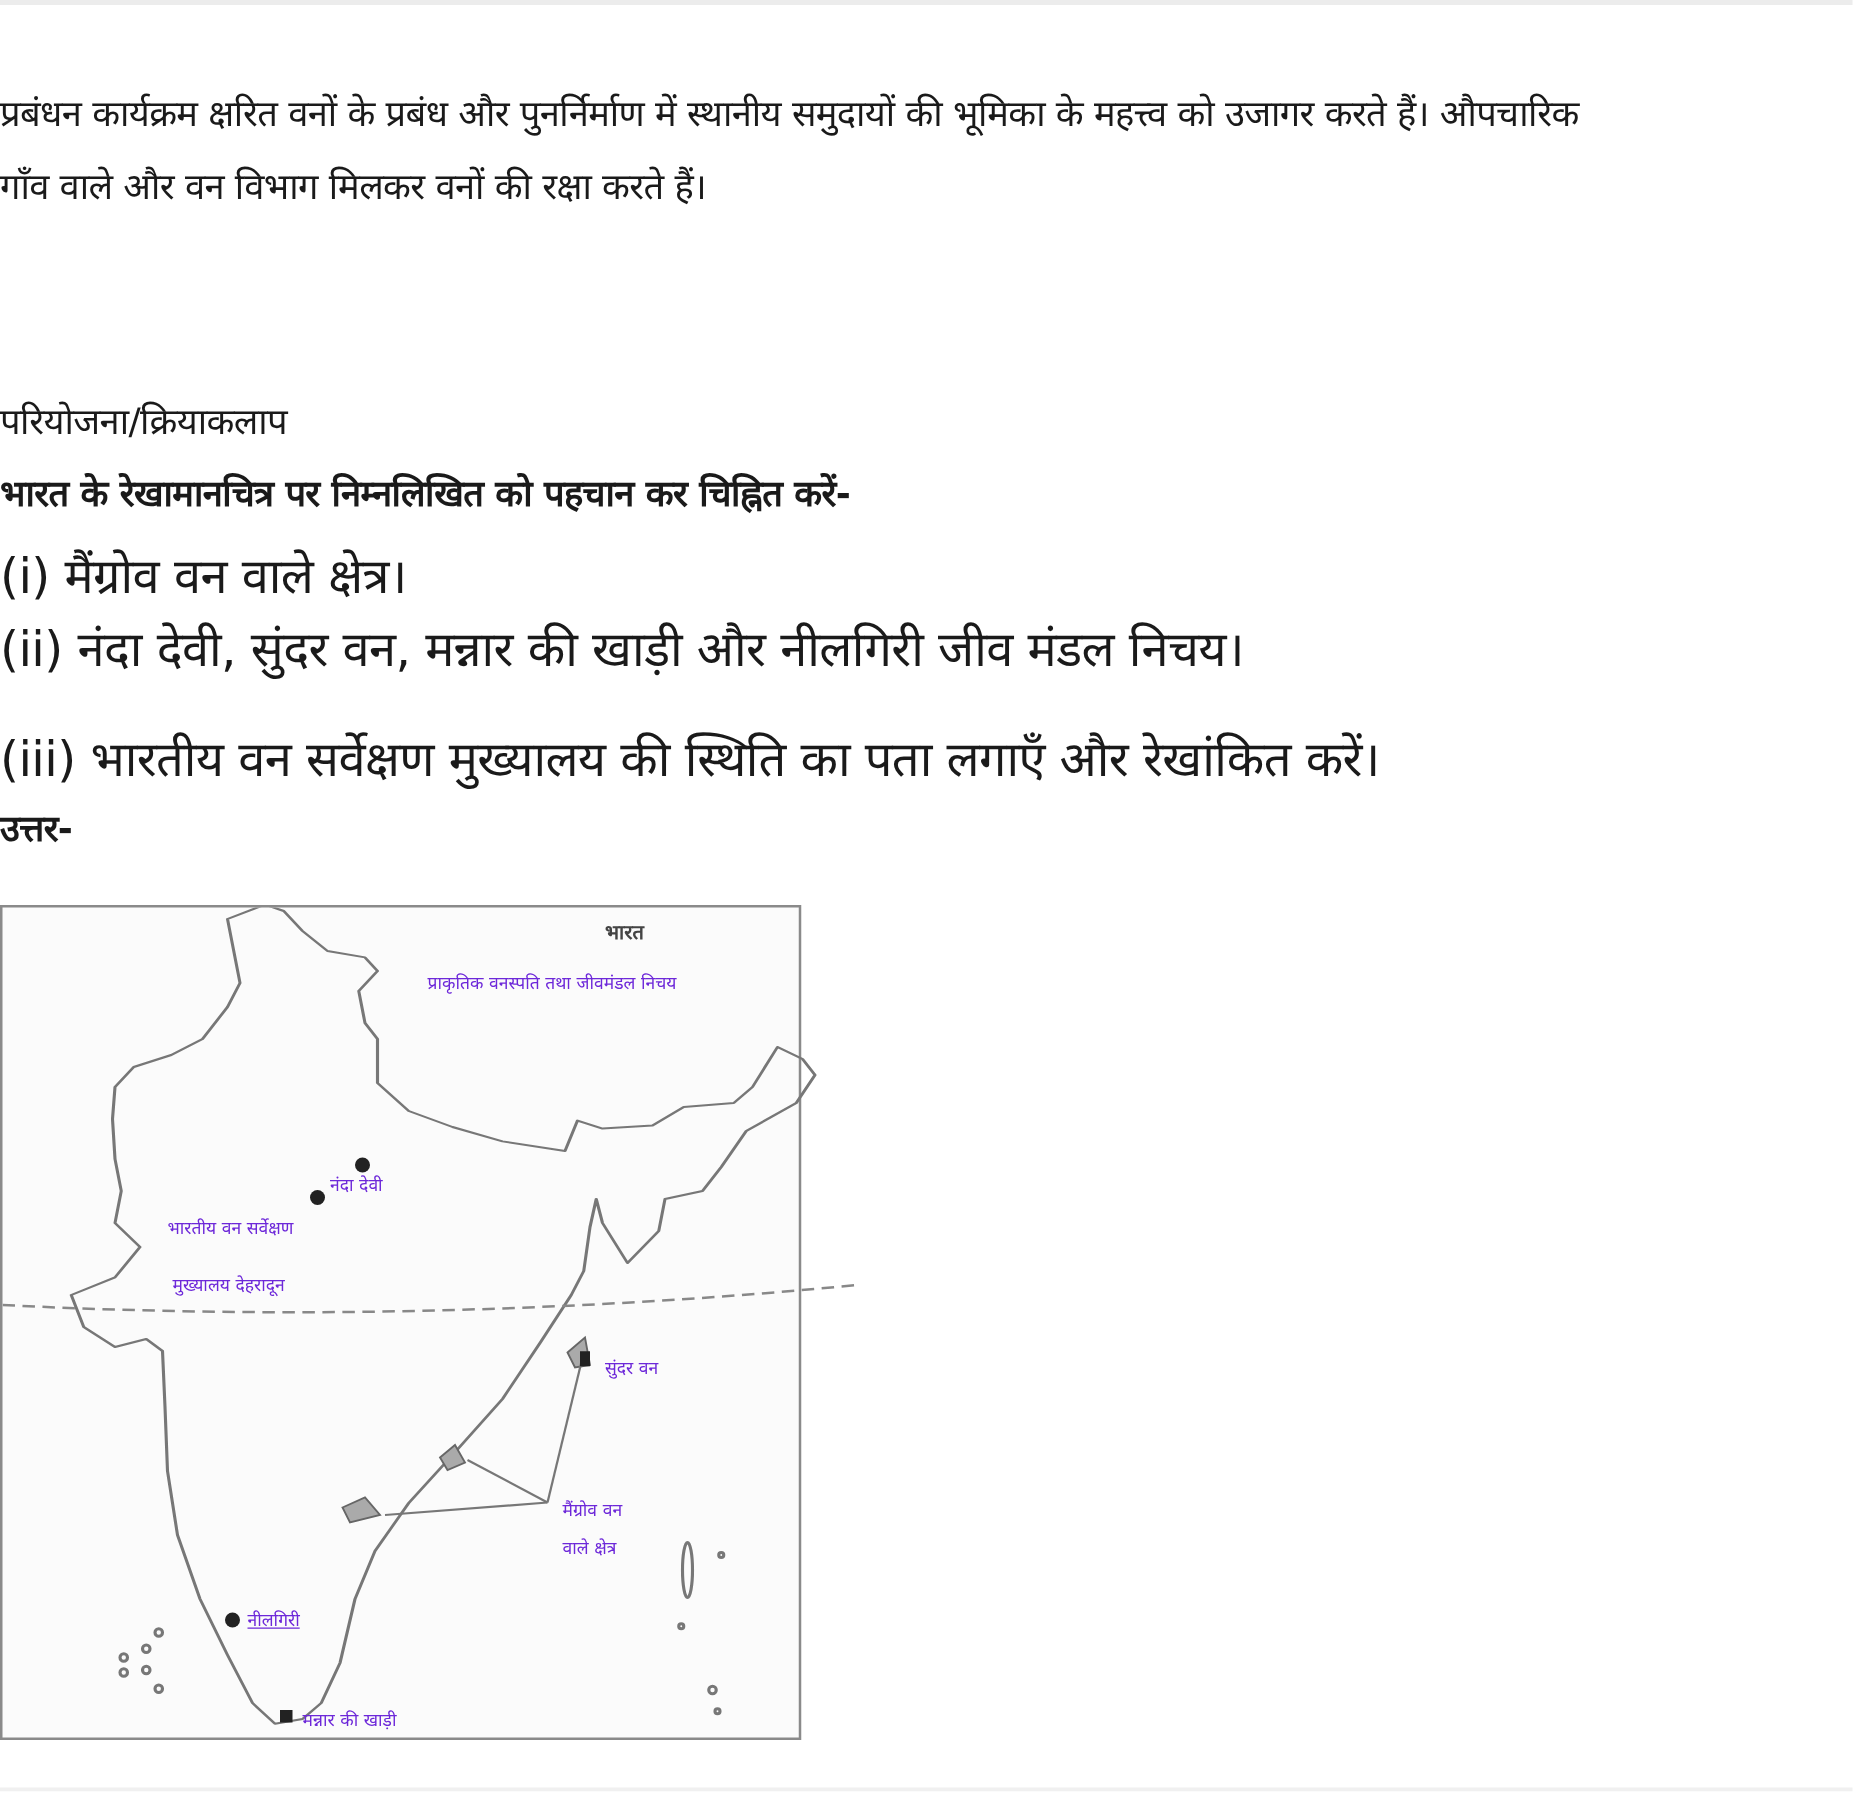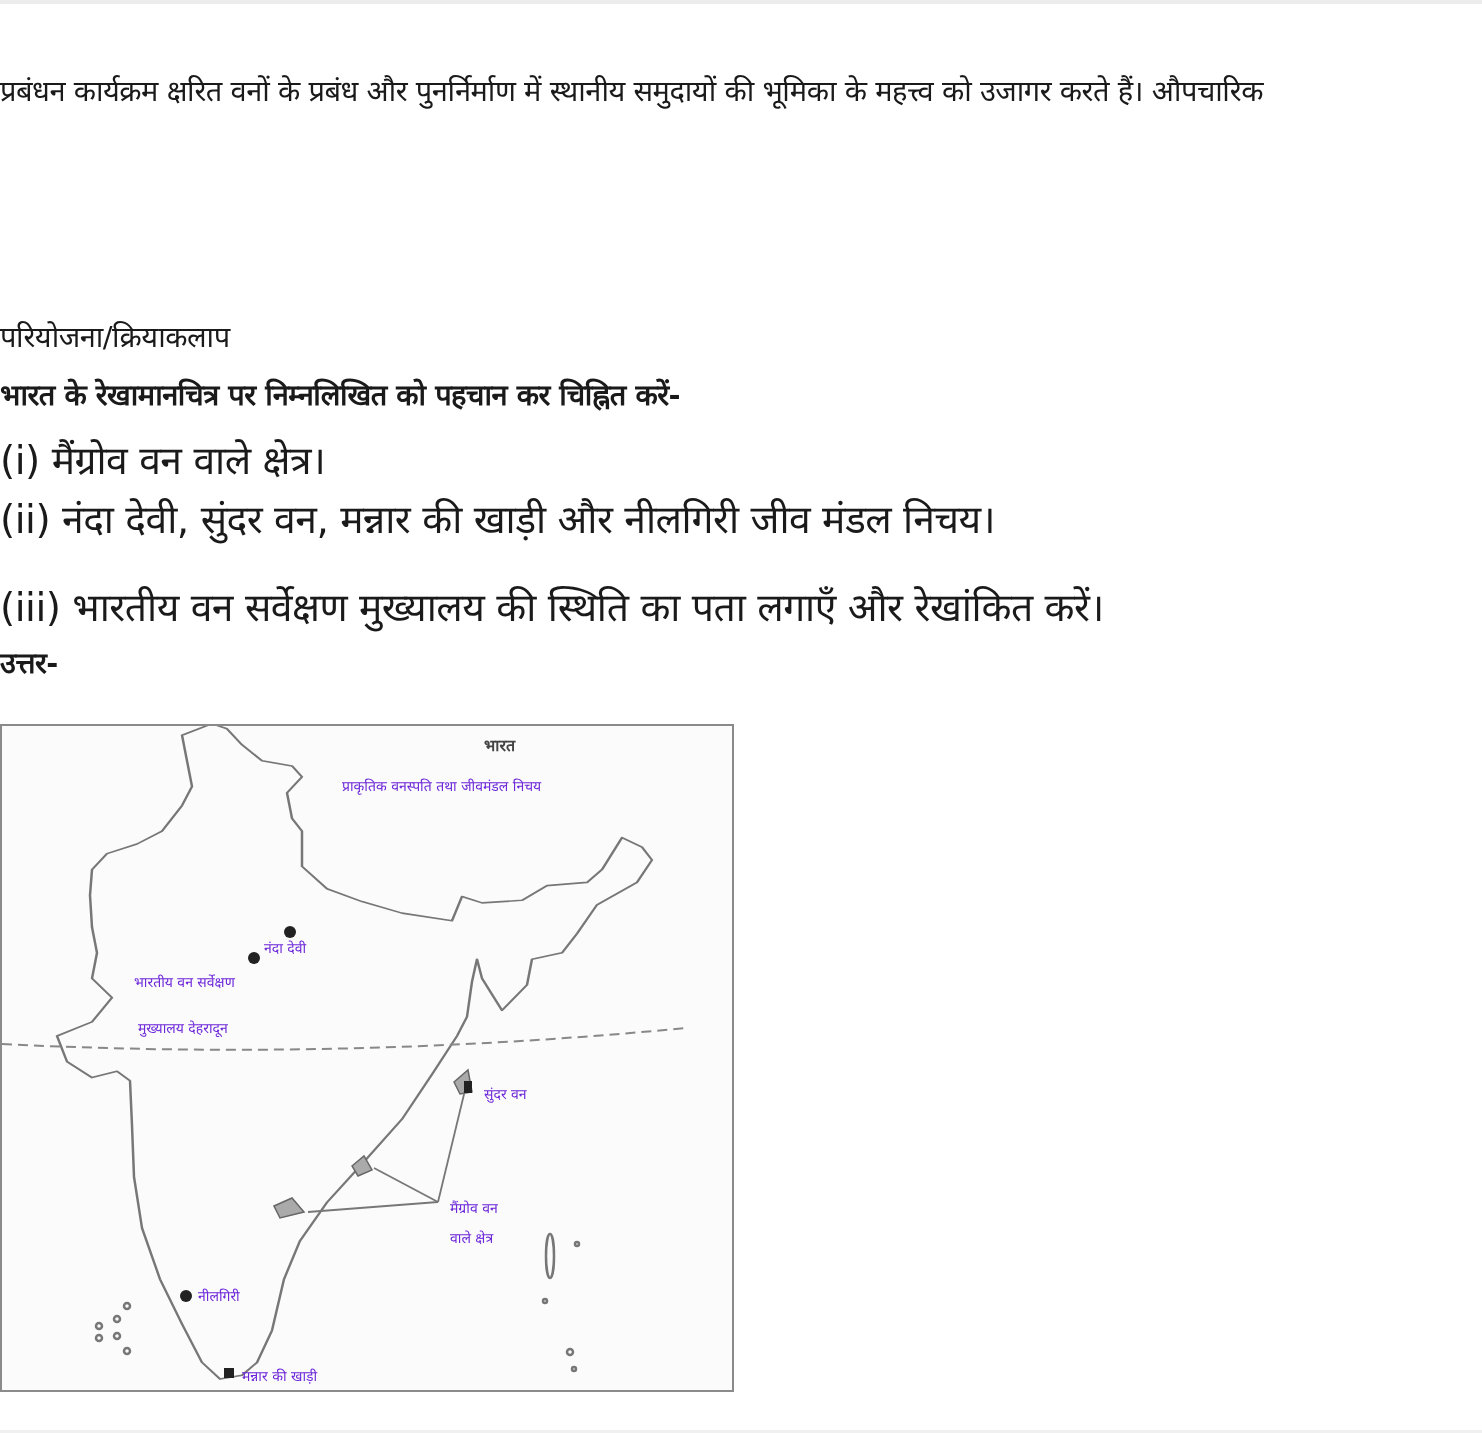--- a/index.html
+++ b/index.html
@@ -5,33 +5,34 @@
     html, body { margin: 0; padding: 0; background: #ffffff; }
     body { width: 1482px; height: 1434px; position: relative; overflow: hidden;
       font-family: "DejaVu Sans", "Liberation Sans", sans-serif; color: #1a1a1a; }
     .top-rule { position: absolute; left: 0; top: 0; width: 1482px; height: 4px; background: #ececec; }
     .bottom-rule { position: absolute; left: 0; top: 1430px; width: 1482px; height: 3px; background: #f0f0f0; }
     .para { position: absolute; left: 0; top: 62px; width: 1261px; font-size: 29px; line-height: 58px; margin: 0; letter-spacing: -0.5px; }
     .para span { display: block; white-space: nowrap; }
     .heading { position: absolute; left: 0; font-size: 29px; margin: 0; white-space: nowrap; letter-spacing: -0.5px; }
     .bold { font-weight: bold; }
     .list-item { position: absolute; left: 0; font-size: 39px; margin: 0; white-space: nowrap; letter-spacing: -0.5px; }
-    .map-frame { position: absolute; left: 0; top: 724px; width: 734px; height: 668px;
+    .map-frame { position: absolute; left: 0; top: 724px; width: 641px; height: 668px;
       border: 2px solid #8a8a8a; box-sizing: border-box; background: #fbfbfb; }
     .map-frame svg { position: absolute; left: 0; top: 0; }
     .map-label { position: absolute; font-size: 14px; color: #6d28d9; white-space: nowrap; }
     .map-title { position: absolute; font-size: 16px; font-weight: bold; color: #444; }
   </style>
 </head>
 <body>
 
 <div class="top-rule"></div>
 
 <div class="para">
   <span>प्रबंधन कार्यक्रम क्षरित वनों के प्रबंध और पुनर्निर्माण में स्थानीय समुदायों की भूमिका के महत्त्व को उजागर करते हैं। औपचारिक</span>
+  <span>गाँव वाले और वन विभाग मिलकर वनों की रक्षा करते हैं।</span>
 </div>
 
 <div class="heading" style="top:316px;">परियोजना/क्रियाकलाप</div>
 <div class="heading bold" style="top:374px;">भारत के रेखामानचित्र पर निम्नलिखित को पहचान कर चिह्नित करें-</div>
 <div class="list-item" style="top:432px;">(i) मैंग्रोव वन वाले क्षेत्र।</div>
 <div class="list-item" style="top:491px;">(ii) नंदा देवी, सुंदर वन, मन्नार की खाड़ी और नीलगिरी जीव मंडल निचय।</div>
 <div class="list-item" style="top:579px;">(iii) भारतीय वन सर्वेक्षण मुख्यालय की स्थिति का पता लगाएँ और रेखांकित करें।</div>
 
 <div class="heading bold" style="top:642px;">उत्तर-</div>
 
@@ -77,17 +78,17 @@
     </g>
   </svg>
   <div class="map-title" style="left:482px; top:8px;">भारत</div>
   <div class="map-label" style="left:340px; top:50px;">प्राकृतिक वनस्पति तथा जीवमंडल निचय</div>
   <div class="map-label" style="left:262px; top:212px;">नंदा देवी</div>
   <div class="map-label" style="left:132px; top:246px;">भारतीय वन सर्वेक्षण</div>
   <div class="map-label" style="left:136px; top:292px;">मुख्यालय देहरादून</div>
   <div class="map-label" style="left:482px; top:358px;">सुंदर वन</div>
   <div class="map-label" style="left:448px; top:472px;">मैंग्रोव वन</div>
   <div class="map-label" style="left:448px; top:502px;">वाले क्षेत्र</div>
-  <div class="map-label" style="left:196px; top:560px;">नीलगिरी</div>
+  <div class="map-label" style="left:196px; top:560px;text-decoration:underline;">नीलगिरी</div>
   <div class="map-label" style="left:240px; top:640px;">मन्नार की खाड़ी</div>
 </div>
 
 <div class="bottom-rule"></div>
 
 </body></html>

